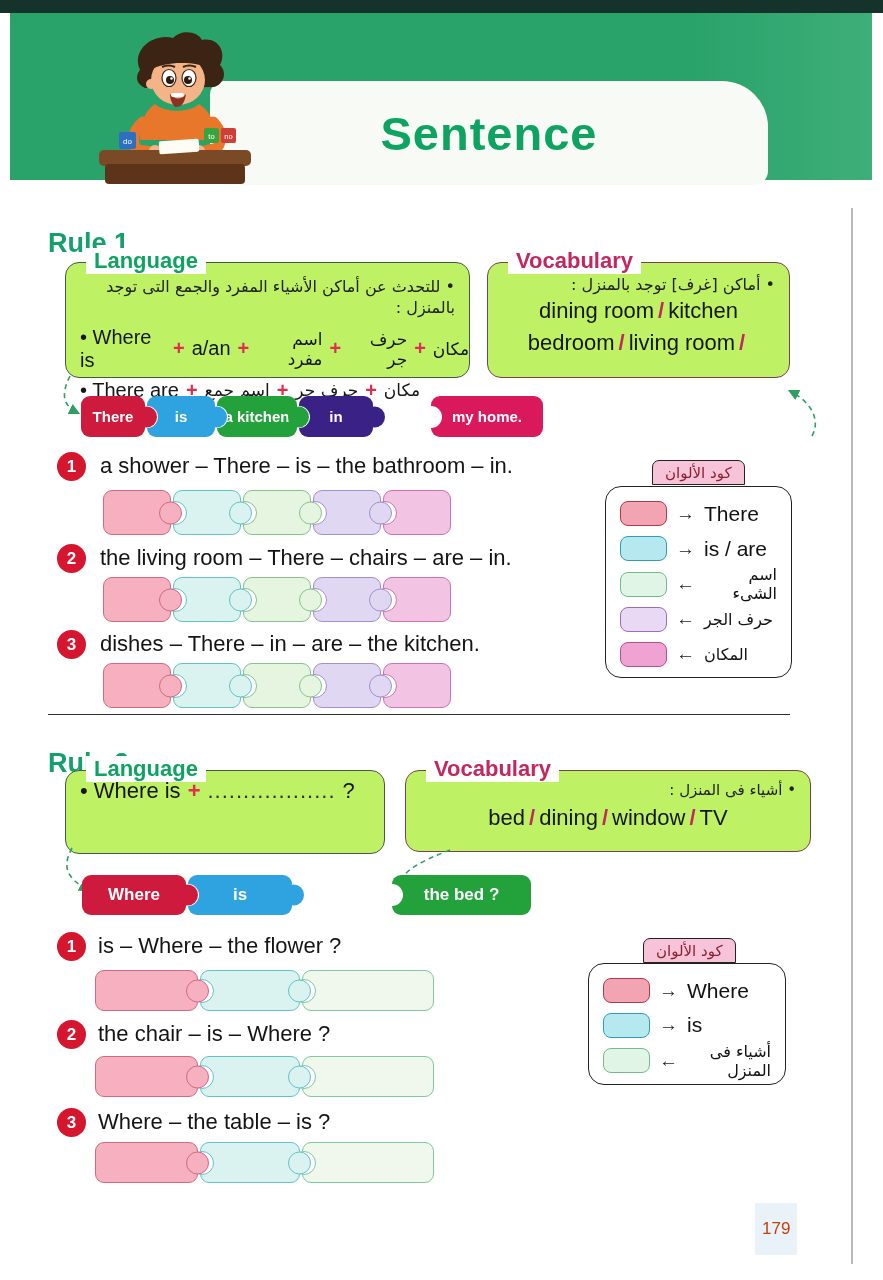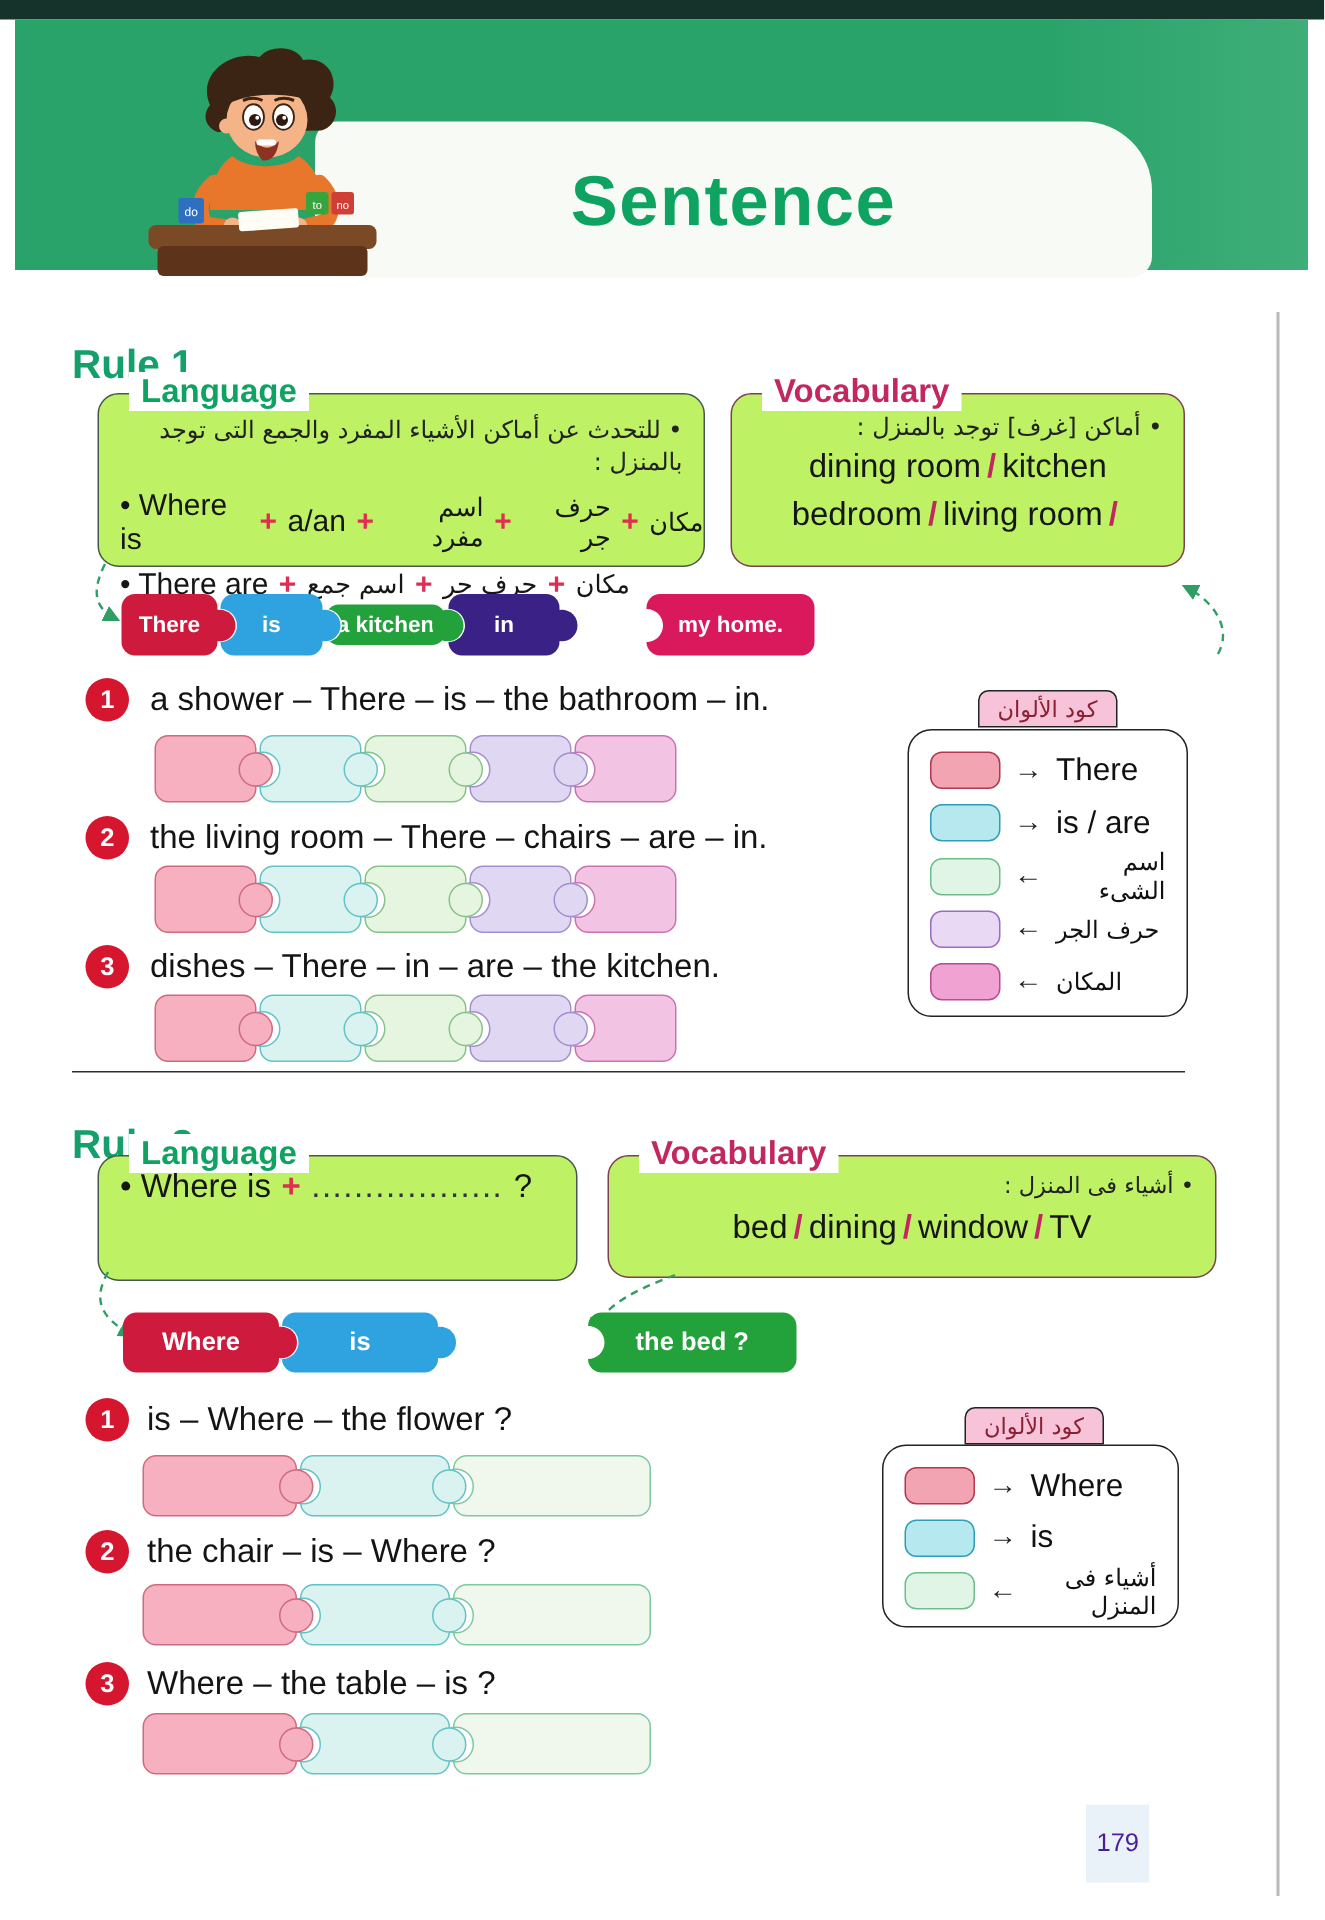--- a/index.html
+++ b/index.html
@@ -68,21 +68,21 @@
   .sw-pink{background:#f2a4b3;border-color:#b3374f}.sw-cyan{background:#b5e9ef;border-color:#2f9db5}
   .sw-mint{background:#e0f5e6;border-color:#6fbd8a}.sw-lav{background:#ead9f5;border-color:#9a6cc4}
   .sw-mag{background:#f0a2d3;border-color:#b44d96}
   .larrow{font-size:19px;color:#222;}
   .llabel{font-size:21px;font-weight:500;color:#111;}
   .llabel.rtl{font-size:16px;}
 
   
   .divider{position:absolute;left:48px;top:714px;width:742px;border-top:1.6px solid #2e2e2e;}
   .scanline{position:absolute;left:851px;top:208px;width:2px;height:1056px;background:#a8a8a8;opacity:.8;}
-  .pagenum{position:absolute;left:724px;top:1203px;font-size:17px;color:#4c1d95;background:#e9f2f8;padding:16px 7px;}
+  .pagenum{position:absolute;left:755px;top:1203px;font-size:17px;color:#c2410c;background:#e9f2f8;padding:16px 7px;}
   .arrows{position:absolute;left:0;top:0;width:883px;height:1280px;pointer-events:none;}
   .dotline{letter-spacing:1px;color:#333;}
 </style>
 </head>
 <body>
 
 <div class="page">
 
   <div class="topstrip"></div>
 
@@ -157,21 +157,21 @@
       <span>dining room</span><span class="slash">/</span><span>kitchen</span>
     </div>
     <div class="voc-line">
       <span>bedroom</span><span class="slash">/</span><span>living room</span><span class="slash">/</span>
     </div>
   </div>
 
   <div class="prow" style="left:81px;top:396px;height:41px">
     <div class="pz solid pc-red bump" style="width:64px;height:41px;font-size:15px">There</div>
     <div class="pz solid pc-blue notch bump" style="width:68px;height:41px;font-size:15px">is</div>
-    <div class="pz solid pc-green notch bump" style="width:80px;height:27px;font-size:15px">a kitchen</div>
+    <div class="pz solid pc-green notch bump" style="width:80px;height:41px;font-size:15px">a kitchen</div>
     <div class="pz solid pc-purple notch bump" style="width:74px;height:41px;font-size:15px">in</div>
     <div class="pz solid pc-crimson notch" style="width:112px;height:41px;margin-left:56px;font-size:15px">my home.</div>
   </div>
 
   <div class="numcircle" style="left:57px;top:452px">1</div>
   <div class="ex-text" style="left:100px;top:453px">a shower – There – is – the bathroom – in.</div>
   <div class="prow" style="left:103px;top:490px;height:45px">
     <div class="pz blank b-pink bump" style="width:68px;height:45px"></div>
     <div class="pz blank b-cyan notch bump" style="width:68px;height:45px"></div>
     <div class="pz blank b-mint notch bump" style="width:68px;height:45px"></div>

